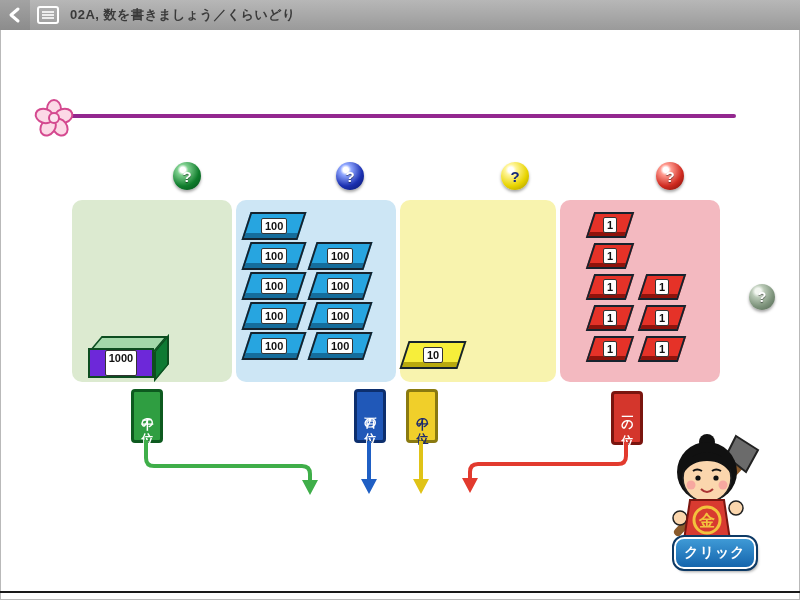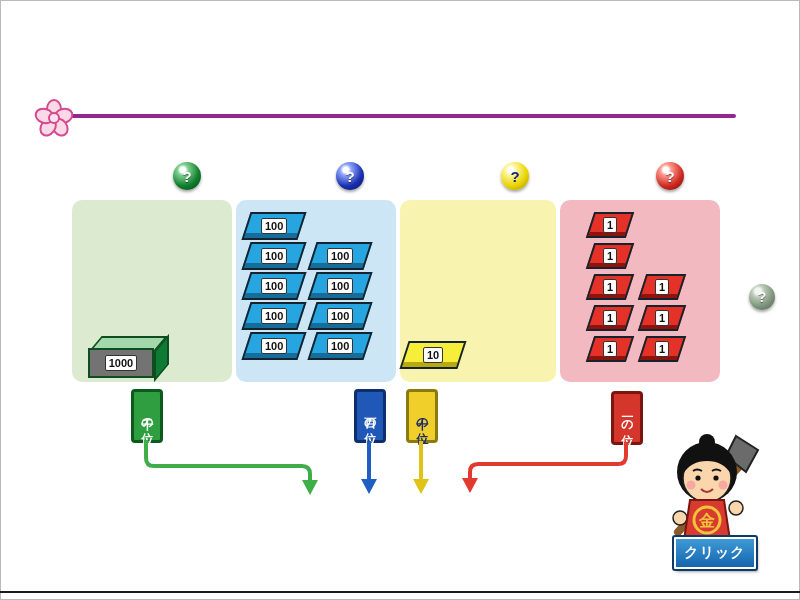--- a/index.html
+++ b/index.html
@@ -53,52 +53,66 @@
   .flat-blue  {width:52px;height:24px;background:#27a5e0;box-shadow:inset 0 -5px 0 #156d9c;}
   .flat-yellow{width:54px;height:24px;background:#f7ee3a;box-shadow:inset 0 -5px 0 #b7a90e;}
   .flat-red   {width:36px;height:22px;background:#e53228;box-shadow:inset 0 -4px 0 #8f130c;}
   .chip{background:#fff;border:1px solid #333;border-radius:2px;padding:0 3px;
         font-weight:bold;font-size:11px;line-height:14px;color:#111;}
   .flat .chip{transform:skewX(18deg);}
 
   .cube{position:absolute;left:88px;top:336px;width:84px;height:40px;}
   .cube-top{position:absolute;left:7px;top:0;width:62px;height:12px;background:#a3d8aa;
             border:2px solid #0d4d20;transform:skewX(-40deg);}
-  .cube-front{position:absolute;left:0;top:12px;width:62px;height:26px;background:#737373;
-              border:2px solid #0d4d20;display:flex;align-items:center;justify-content:center;}
+  .cube-front{position:absolute;left:0;top:12px;width:62px;height:26px;background:#6d28d9;
+              border:2px solid #0d4d20;display:flex;justify-content:center;}
   .cube-side{position:absolute;left:66px;top:7px;width:11px;height:26px;background:#0e7a33;
              border:2px solid #0d4d20;transform:skewY(-50deg);}
 
   
   .stamp{position:absolute;width:26px;height:48px;border-radius:4px;border:3px solid;
          display:flex;align-items:center;justify-content:center;font-weight:bold;font-size:12px;
          writing-mode:vertical-rl;text-orientation:upright;letter-spacing:1px;}
   .stamp-thousands{left:131px;top:389px;background:#2f9e41;border-color:#0d5a1f;color:#fff;}
   .stamp-hundreds {left:354px;top:389px;background:#2058b8;border-color:#0d2f6e;color:#fff;}
   .stamp-tens     {left:406px;top:389px;background:#f0cf2a;border-color:#8a7a10;color:#1c2a6e;}
   .stamp-ones     {left:611px;top:391px;background:#d4362c;border-color:#7a150f;color:#fff;}
 
   
   .arrows{position:absolute;left:0;top:0;width:800px;height:600px;pointer-events:none;z-index:5;}
 
   
   .character{position:absolute;left:650px;top:430px;width:115px;height:120px;z-index:6;}
   .click-btn{position:absolute;left:674px;top:537px;width:78px;height:28px;z-index:7;
-             background:linear-gradient(#3f9ad6,#1565ad);border:2px solid #fff;border-radius:1px;
+             background:linear-gradient(#3f9ad6,#1565ad);border:2px solid #fff;border-radius:10px;
              outline:2px solid #0d3a66;color:#fff;font-weight:bold;font-size:14px;
              display:flex;align-items:center;justify-content:center;cursor:pointer;
              box-shadow:2px 3px 3px rgba(0,0,0,.35);letter-spacing:1px;}
 
   .bottom-frame{position:absolute;left:0;top:591px;width:800px;height:2px;background:#1a1a1a;}
 </style>
 </head>
 <body>
 
 <div id="stage">
 
+  <div class="topbar">
+    <div class="back-btn">
+      <svg width="18" height="18" viewBox="0 0 18 18">
+        <polyline points="12,3 5,9 12,15" fill="none" stroke="#fff" stroke-width="3" stroke-linecap="round" stroke-linejoin="round"></polyline>
+      </svg>
+    </div>
+    <svg class="book-ic" width="24" height="20" viewBox="0 0 24 20">
+      <rect x="2" y="2" width="20" height="16" rx="2" fill="none" stroke="#fff" stroke-width="2"></rect>
+      <line x1="6" y1="7" x2="18" y2="7" stroke="#fff" stroke-width="1.6"></line>
+      <line x1="6" y1="10" x2="18" y2="10" stroke="#fff" stroke-width="1.6"></line>
+      <line x1="6" y1="13" x2="18" y2="13" stroke="#fff" stroke-width="1.6"></line>
+    </svg>
+    <div class="topbar-title">02A, 数を書きましょう／くらいどり</div>
+  </div>
 
 
   <div class="divider-line"></div>
   <div class="flower">
     <span class="petal" style="transform:rotate(0deg)   translateY(-10px)"></span>
     <span class="petal" style="transform:rotate(72deg)  translateY(-10px)"></span>
     <span class="petal" style="transform:rotate(144deg) translateY(-10px)"></span>
     <span class="petal" style="transform:rotate(216deg) translateY(-10px)"></span>
     <span class="petal" style="transform:rotate(288deg) translateY(-10px)"></span>
     <span class="flower-center"></span>

